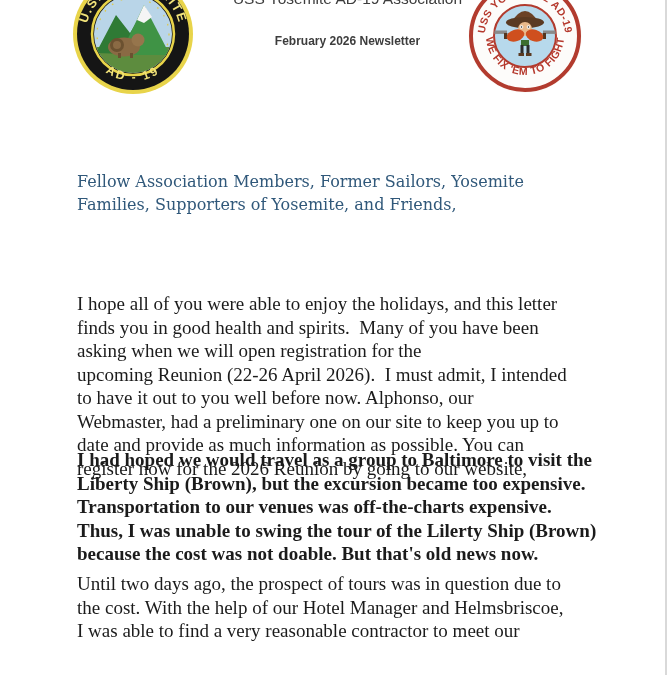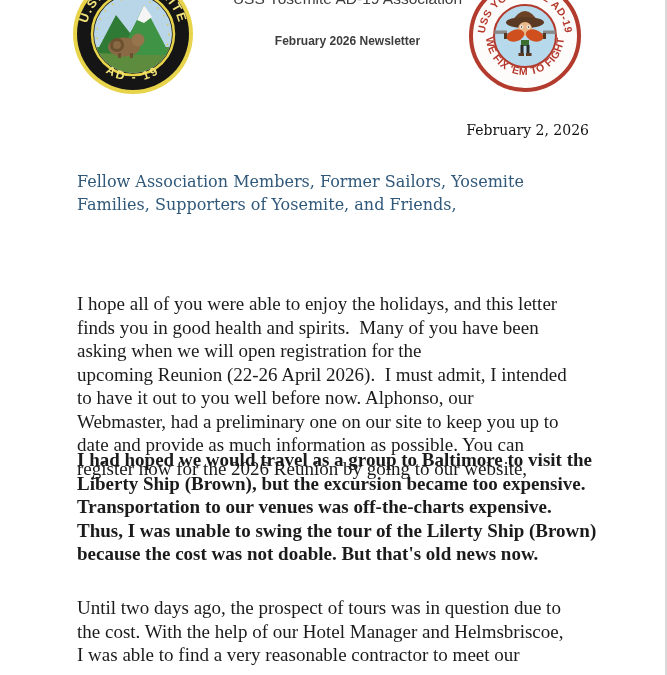--- a/index.html
+++ b/index.html
@@ -63,21 +63,21 @@
     color:var(--heading_text);
     white-space:pre;
   }
   .para{
     position:absolute;left:77px;
     font-size:19px;line-height:23.5px;
     white-space:pre;
   }
   .para1{top:252px;margin-top:40px;}
   .para2{top:448px;font-weight:bold;}
-  .para3{top:596px;}
+  .para3{top:572px;}
   .link{color:var(--link_blue);text-decoration:underline;}
 
   .page-edge{
     position:absolute;right:0;top:0;width:2px;height:100%;
     background:var(--edge_line);
   }
 </style>
 </head>
 <body>
 
@@ -166,21 +166,20 @@
       </g>
       <text text-anchor="middle" font-size="10.5" letter-spacing="0.5" class="arc-text-red">
         <textPath href="#rpt" startOffset="50%">USS YOSEMITE AD-19</textPath>
       </text>
       <text text-anchor="middle" font-size="10.5" letter-spacing="0.5" class="arc-text-red">
         <textPath href="#rpb" startOffset="50%">WE FIX 'EM TO FIGHT</textPath>
       </text>
     </svg>
   </div>
 
-  <div class="date-line">February 2, 2026</div>
 
   <div class="salutation">Fellow Association Members, Former Sailors, Yosemite
 Families, Supporters of Yosemite, and Friends,</div>
 
   <div class="para para1"><span>I hope all of you were able to enjoy the holidays, and this letter
 finds you in good health and spirits.  Many of you have been
 asking when we will open registration for the
 upcoming Reunion (22-26 April 2026).  I must admit, I intended
 to have it out to you well before now. Alphonso, our
 Webmaster, had a preliminary one on our site to keep you up to

